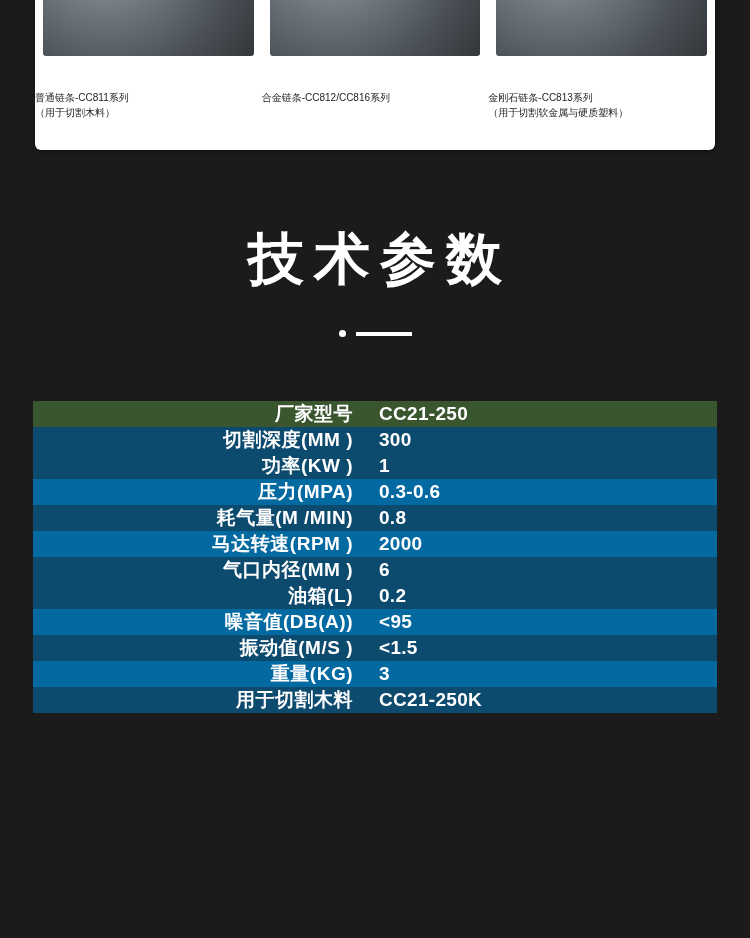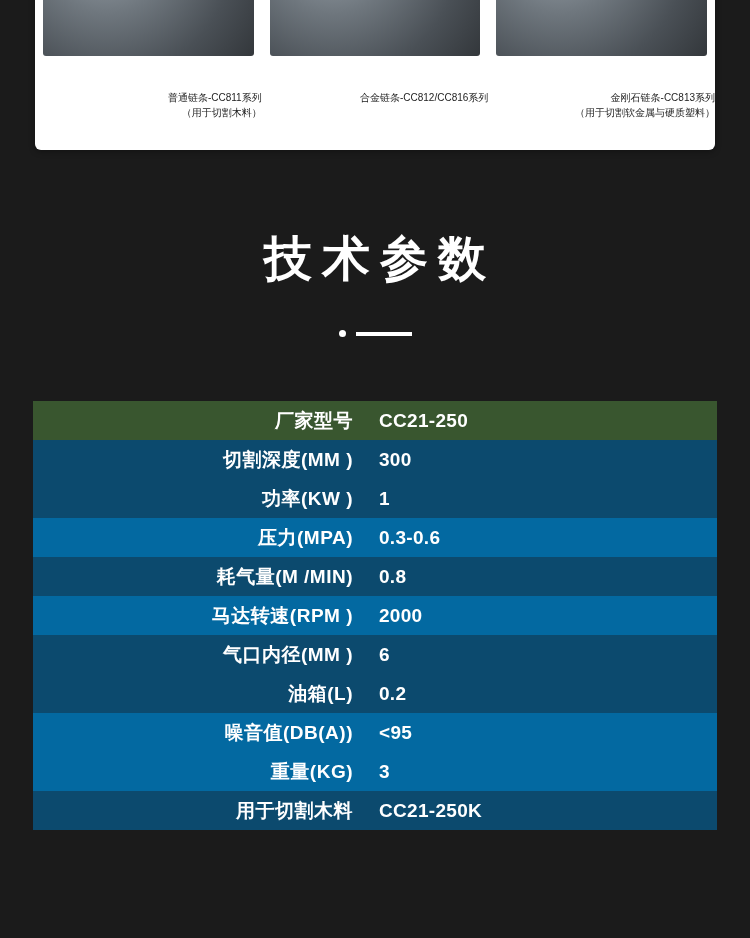--- a/index.html
+++ b/index.html
@@ -98,39 +98,39 @@
   .caption-row {
     position: absolute;
     left: 0;
     top: 218px;
     width: 680px;
     height: 62px;
     display: flex;
   }
   .caption-cell {
     flex: 1 1 0;
-    text-align: right;
+    text-align: left;
     color: #222222;
     font-size: 10px;
     line-height: 15px;
     padding-top: 2px;
   }
   .caption-cell .l2 { display: block; }
 
   
   .title-wrap {
     position: absolute;
     left: 0;
     top: 222px;
     width: 750px;
     text-align: center;
   }
   .main-title {
     color: #ffffff;
-    font-size: 48px;
+    font-size: 56px;
     font-weight: bold;
     letter-spacing: 10px;
     line-height: 74px;
     margin: 0;
     text-indent: 10px;
   }
   .divider {
     margin-top: 34px;
     display: flex;
     align-items: center;
@@ -152,21 +152,21 @@
   
   .spec-table {
     position: absolute;
     left: 33px;
     top: 401px;
     width: 684px;
     border-collapse: collapse;
     table-layout: fixed;
   }
   .spec-table tr {
-    height: 39px;
+    height: 26px;
   }
   .spec-table td {
     vertical-align: middle;
     padding: 0;
   }
   .spec-table td.label {
     width: 320px;
     text-align: right;
     padding-right: 24px;
     color: #ffffff;
@@ -254,20 +254,24 @@
       <td class="value">6</td>
     </tr>
     <tr class="row-dark">
       <td class="label">油箱(L)</td>
       <td class="value">0.2</td>
     </tr>
     <tr class="row-light">
       <td class="label">噪音值(DB(A))</td>
       <td class="value">&lt;95</td>
     </tr>
+    <tr class="row-dark">
+      <td class="label">振动值(M/S )</td>
+      <td class="value">&lt;1.5</td>
+    </tr>
     <tr class="row-light">
       <td class="label">重量(KG)</td>
       <td class="value">3</td>
     </tr>
     <tr class="row-dark">
       <td class="label">用于切割木料</td>
       <td class="value">CC21-250K</td>
     </tr>
   </tbody>
 </table>

